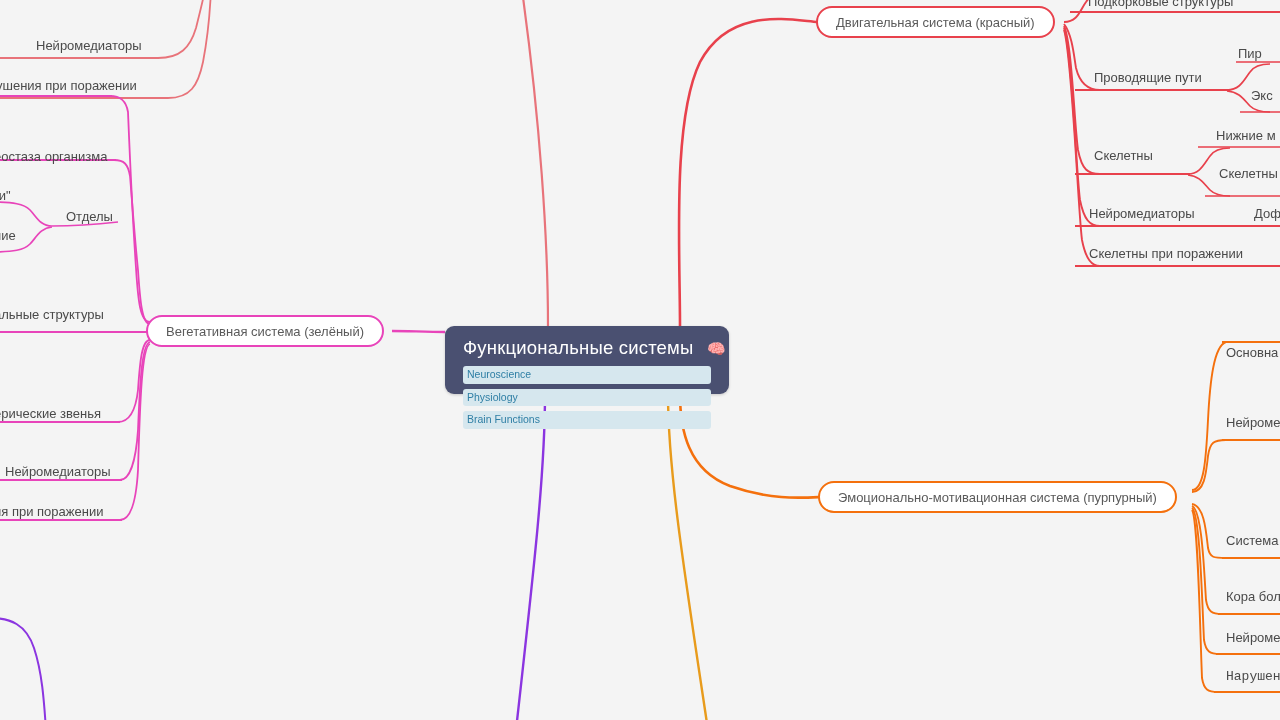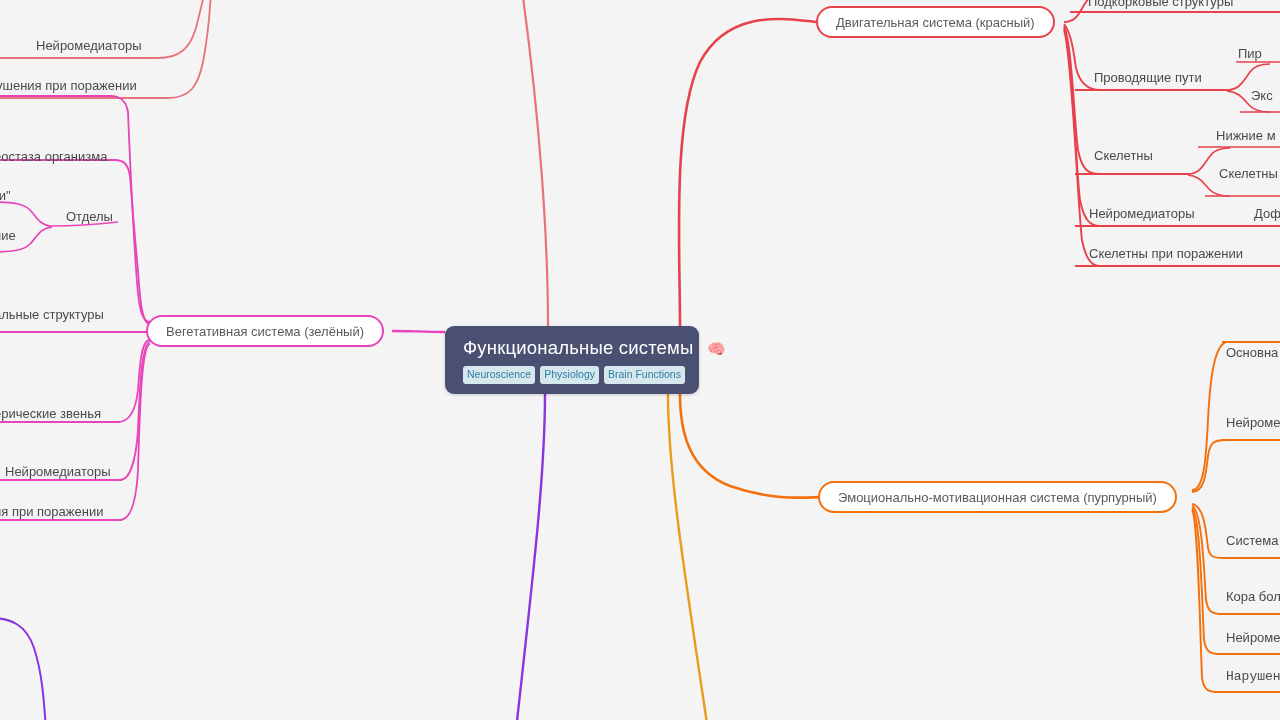--- a/index.html
+++ b/index.html
@@ -19,39 +19,39 @@
   svg.edges {
     position: absolute; left: 0; top: 0;
     width: 1280px; height: 720px;
     pointer-events: none;
   }
 
   
   .central-node {
     position: absolute;
     left: 445px; top: 326px;
-    width: 254px; height: 68px;
+    width: 284px; height: 68px;
     background: #4a5071;
     border-radius: 9px;
     padding: 11px 18px 0 18px;
     box-shadow: 0 1px 3px rgba(0,0,0,0.18);
   }
   .central-title-row {
     display: flex; align-items: center; gap: 7px;
     white-space: nowrap;
   }
   .central-title {
     color: #ffffff;
     font-size: 18.5px;
     letter-spacing: 0.2px;
   }
   .gear-icon { width: 15px; height: 15px; display: block; opacity: 0.85; }
   .brain-icon { font-size: 15px; line-height: 1; }
   .tag-row {
-    display: flex; gap: 5px; margin-top: 7px;
+    display: flex; gap: 5px; margin-top: 7px; flex-direction: column;
   }
   .tag {
     background: #d6e7ee;
     color: #2f7fa5;
     font-size: 10.5px;
     line-height: 1;
     padding: 3px 4px 4px 4px;
     border-radius: 3px;
     white-space: nowrap;
   }

